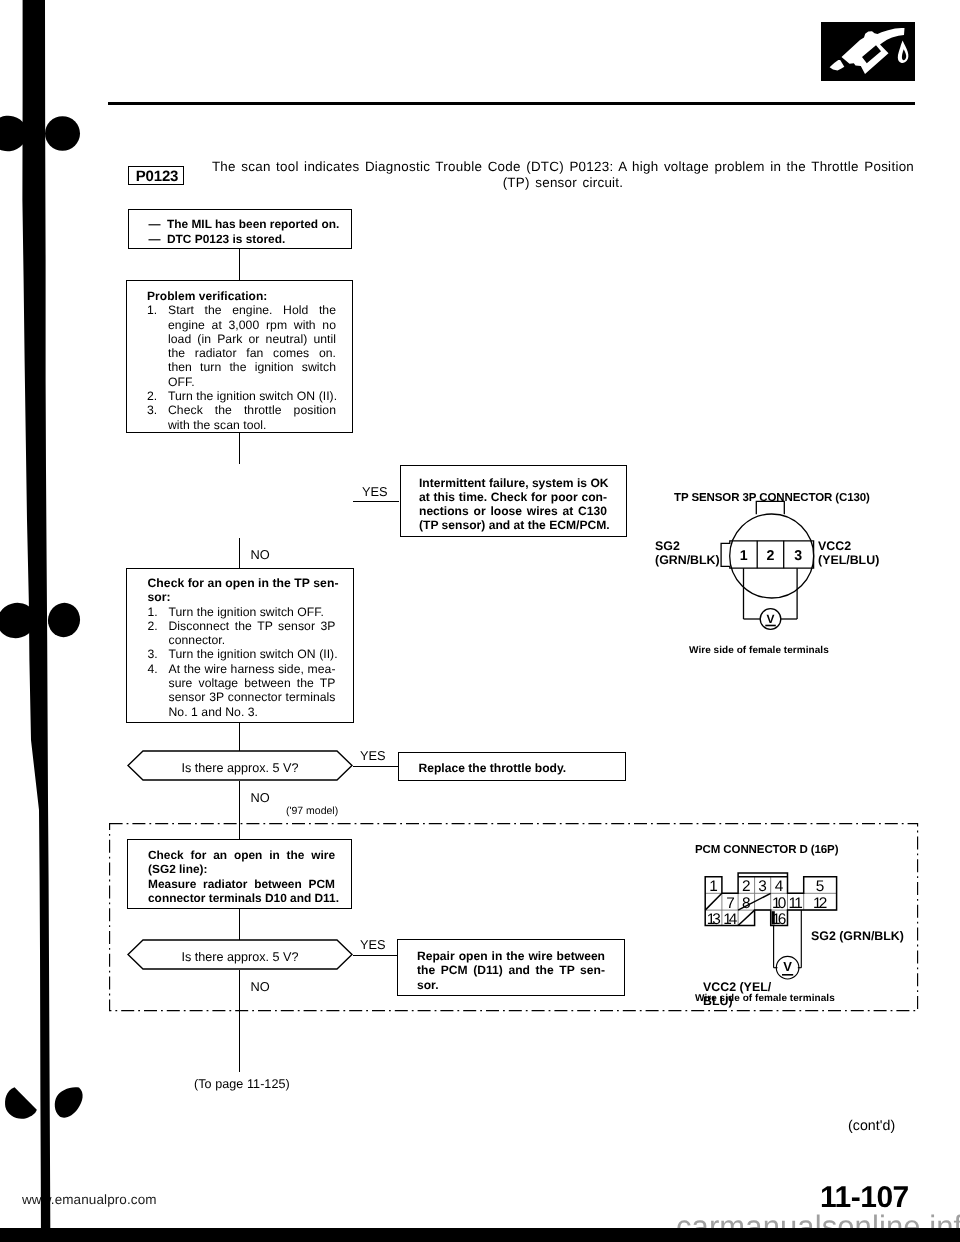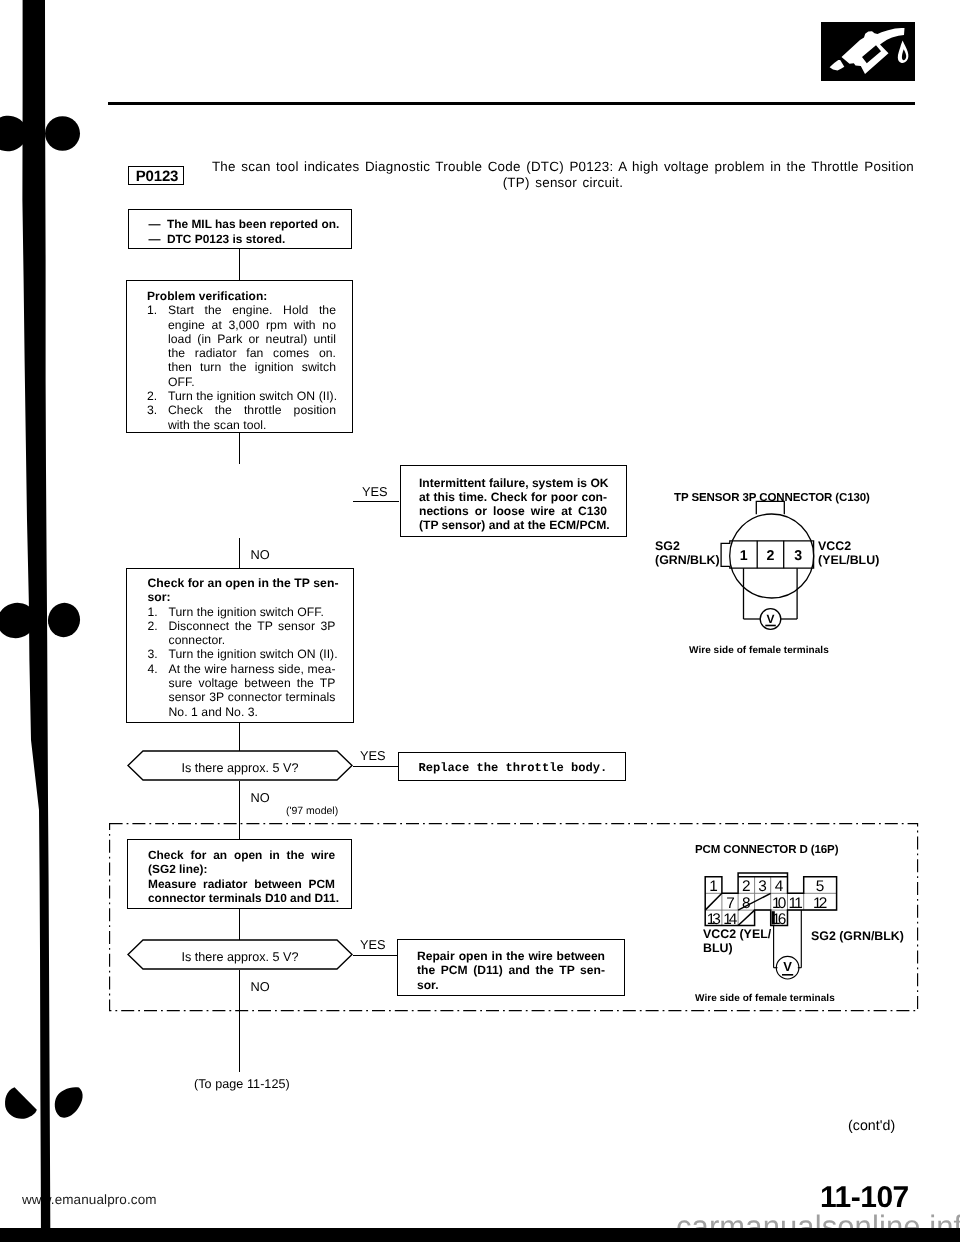--- a/index.html
+++ b/index.html
@@ -181,21 +181,21 @@
   <div class="hline" style="left:353px;top:500.5px;width:46px;"></div>
   <div class="lbl" style="left:362px;top:484px;">YES</div>
   <div class="vline" style="left:239px;top:538px;height:30px;"></div>
   <div class="lbl" style="left:250.5px;top:547px;">NO</div>
 
   <div class="fbox" style="left:400px;top:465px;width:227px;height:72px;">
     <div class="b jst" style="position:absolute;left:18px;top:9.5px;width:188px;font-size:12.1px;
          line-height:14.2px;">
         <div class="ln j">Intermittent failure, system is OK</div>
         <div class="ln j">at this time. Check for poor con-</div>
-        <div class="ln j">nections or loose wire at C130</div>
+        <div class="ln j">nections or loose wires at C130</div>
         <div class="ln">(TP sensor) and at the ECM/PCM.</div>
       </div>
   </div>
 
   <div class="fbox" style="left:126px;top:568px;width:228px;height:155px;">
     <div style="position:absolute;left:20.5px;top:7px;width:188px;">
       <div class="b vtitle2 jst">
           <div class="ln j">Check for an open in the TP sen-</div>
           <div class="ln">sor:</div>
         </div>
@@ -236,21 +236,21 @@
       <polygon points="16,1 210,1 225,15.5 210,30 16,30 1,15.5" fill="#fff" stroke="#000" stroke-width="1.4"></polygon>
     </svg>
     <div class="txt" style="left:0;top:10.5px;width:226px;text-align:center;font-size:12.6px;">Is there approx. 5 V?</div>
   </div>
   <div class="hline" style="left:353px;top:765.5px;width:45px;"></div>
   <div class="lbl" style="left:360px;top:748px;">YES</div>
   <div class="vline" style="left:239px;top:781px;height:58px;"></div>
   <div class="lbl" style="left:250.5px;top:790px;">NO</div>
   <div class="lbl" style="left:286px;top:805px;font-size:10.5px;">('97 model)</div>
 
-  <div class="fbox" style="left:398px;top:752px;width:228px;height:29px;font-family:Liberation Mono, monospace;">
+  <div class="fbox" style="left:398px;top:752px;width:228px;height:29px;">
     <div class="b" style="position:absolute;left:19.5px;top:8px;font-size:12.1px;">Replace the throttle body.</div>
   </div>
 
   <div class="cdtitle" style="left:674px;top:479px;">TP SENSOR 3P CONNECTOR (C130)</div>
 
   <svg style="position:absolute;left:640px;top:495px;" width="200" height="145" viewBox="0 0 200 145">
     <g fill="none" stroke="#000" stroke-width="1.3">
 
       <circle cx="131.7" cy="61" r="42"></circle>
 
@@ -372,21 +372,21 @@
       <text x="105.6" y="43.3" textLength="14.2">11</text>
       <text x="130.1" y="43.3" textLength="14.2">12</text>
       <text x="23.8" y="58.8" textLength="14.2">13</text>
       <text x="40.3" y="58.8" textLength="14.2">14</text>
       <text x="89.2" y="58.8" textLength="14.2">16</text>
     </g>
     <text x="97.6" y="106.3" font-family="Liberation Sans, sans-serif" font-size="13" font-weight="bold" text-anchor="middle" fill="#000">V</text>
     <line x1="92" y1="109.8" x2="103.2" y2="109.8" stroke="#000" stroke-width="1.6"></line>
   </svg>
 
-  <div class="clabel" style="left:703px;top:927px;text-align:left;">
+  <div class="clabel" style="left:703px;top:980px;text-align:left;">
     <div>VCC2 (YEL/</div>
     <div>BLU)</div>
   </div>
   <div class="clabel" style="left:811px;top:929px;">SG2 (GRN/BLK)</div>
   <div class="ccap" style="left:695px;top:993px;">Wire side of female terminals</div>
 
   <div id="topage">(To page 11-125)</div>
   <div id="contd">(cont'd)</div>
 
   <div id="pagenum">11-107</div>

